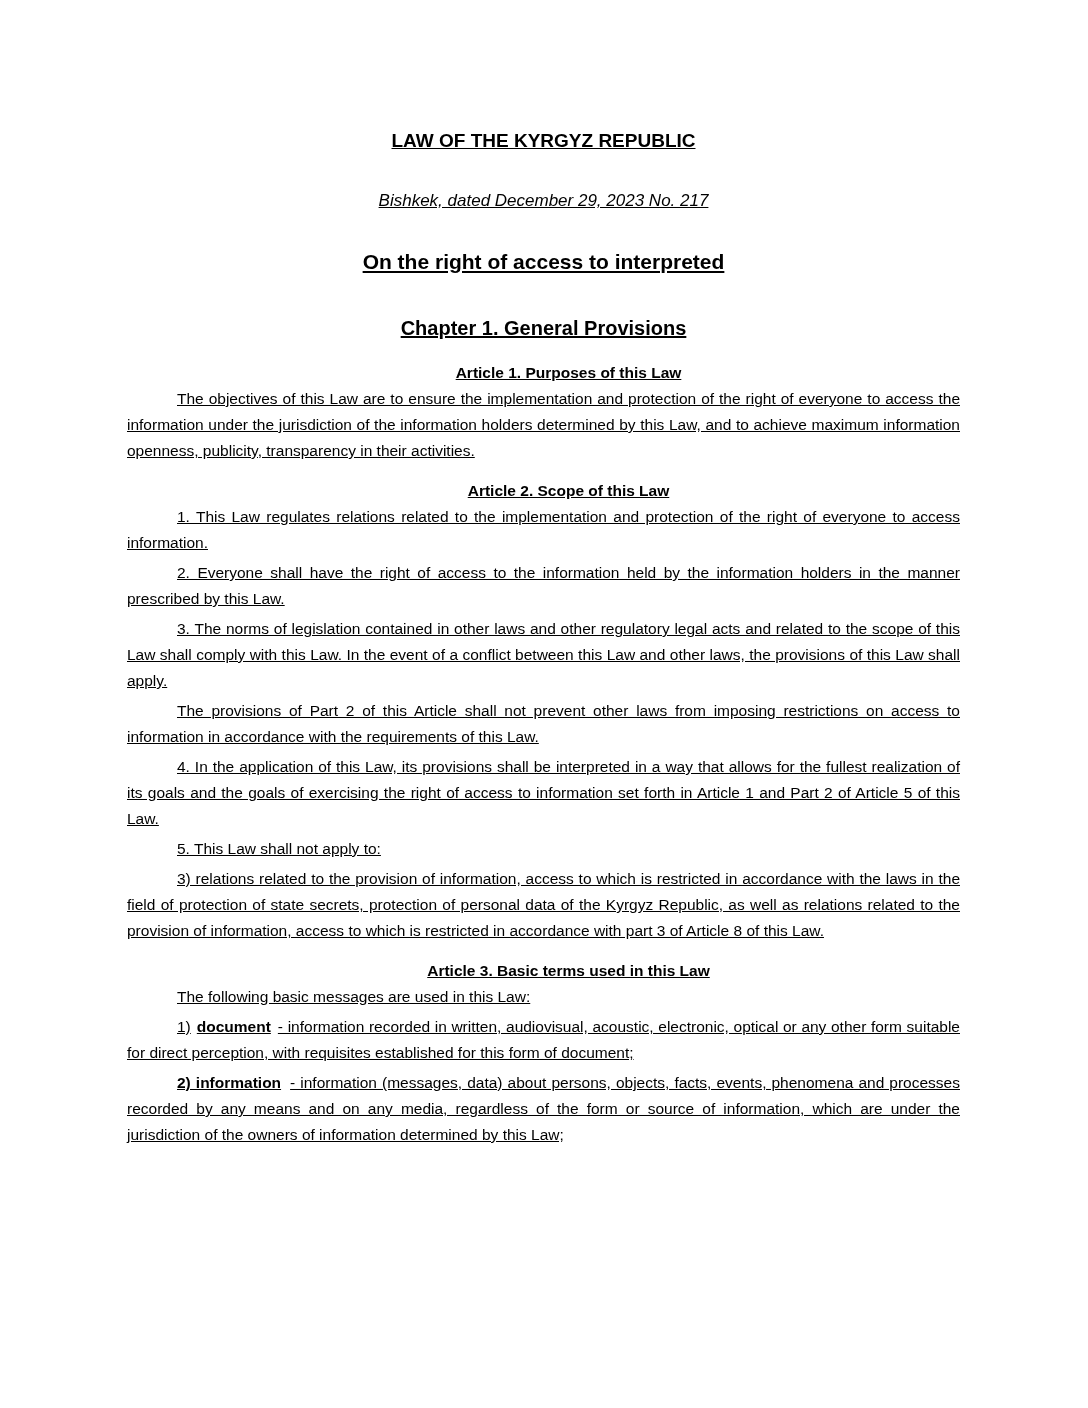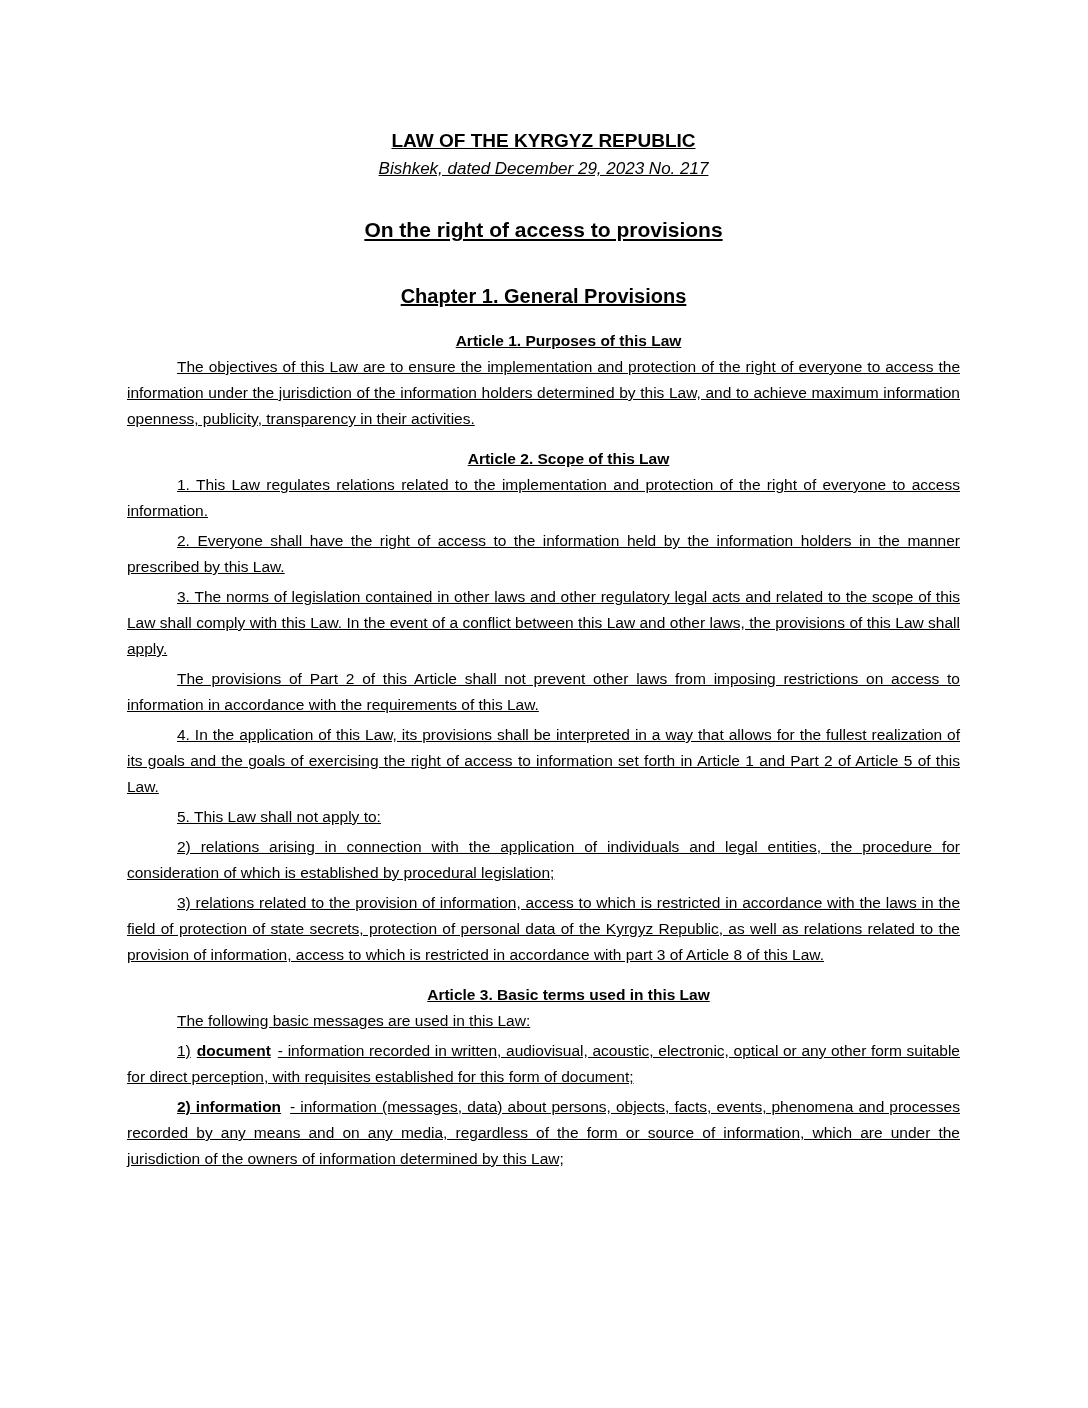--- a/index.html
+++ b/index.html
@@ -20,21 +20,21 @@
     font-weight: bold;
     text-align: center;
     line-height: 20px;
     margin: 0;
   }
   .doc-dateline {
     font-size: 17px;
     font-style: italic;
     text-align: center;
     line-height: 18px;
-    margin: 9px 0 0;
+    margin: 41px 0 0;
   }
   .doc-subject {
     font-size: 21px;
     font-weight: bold;
     text-align: center;
     line-height: 22px;
     margin: 41px 0 0;
   }
   .doc-chapter {
     font-size: 20px;
@@ -65,36 +65,35 @@
   b.term-doc { margin: 0 7px 0 6px; }
   b.term-info { margin-right: 9px; }
 </style>
 </head>
 <body>
 
 <div class="page">
 
   <h1 class="doc-title">LAW OF THE KYRGYZ REPUBLIC</h1>
   <p class="doc-dateline">Bishkek, dated December 29, 2023 No. 217</p>
-  <h2 class="doc-subject">On the right of access to provisions</h2>
+  <h2 class="doc-subject">On the right of access to interpreted</h2>
   <h2 class="doc-chapter">Chapter 1. General Provisions</h2>
 
   <div class="articles">
 
     <h3 class="article-heading">Article 1. Purposes of this Law</h3>
     <p class="para">The objectives of this Law are to ensure the implementation and protection of the right of everyone to access the information under the jurisdiction of the information holders determined by this Law, and to achieve maximum information openness, publicity, transparency in their activities.</p>
 
     <h3 class="article-heading">Article 2. Scope of this Law</h3>
     <p class="para">1. This Law regulates relations related to the implementation and protection of the right of everyone to access information.</p>
     <p class="para">2. Everyone shall have the right of access to the information held by the information holders in the manner prescribed by this Law.</p>
     <p class="para">3. The norms of legislation contained in other laws and other regulatory legal acts and related to the scope of this Law shall comply with this Law. In the event of a conflict between this Law and other laws, the provisions of this Law shall apply.</p>
     <p class="para">The provisions of Part 2 of this Article shall not prevent other laws from imposing restrictions on access to information in accordance with the requirements of this Law.</p>
     <p class="para">4. In the application of this Law, its provisions shall be interpreted in a way that allows for the fullest realization of its goals and the goals of exercising the right of access to information set forth in Article 1 and Part 2 of Article 5 of this Law.</p>
     <p class="para">5. This Law shall not apply to:</p>
-    <p class="para">2) relations arising in connection with the application of individuals and legal entities, the procedure for consideration of which is established by procedural legislation;</p>
     <p class="para">3) relations related to the provision of information, access to which is restricted in accordance with the laws in the field of protection of state secrets, protection of personal data of the Kyrgyz Republic, as well as relations related to the provision of information, access to which is restricted in accordance with part 3  of Article 8 of this Law.</p>
 
     <h3 class="article-heading">Article 3. Basic terms used in this Law</h3>
     <p class="para">The following basic messages are used in this Law:</p>
     <p class="para"><span>1)</span><b class="term-doc">document</b><span>- information recorded in written, audiovisual, acoustic, electronic, optical or any other form suitable for direct perception, with requisites established for this form of document;</span></p>
     <p class="para"><b class="term-info">2) information</b><span>- information (messages, data) about persons, objects, facts, events, phenomena and processes recorded by any means and on any media, regardless of the form or source of information, which are under the jurisdiction of the owners of information determined by this Law;</span></p>
 
   </div>
 </div>
 

